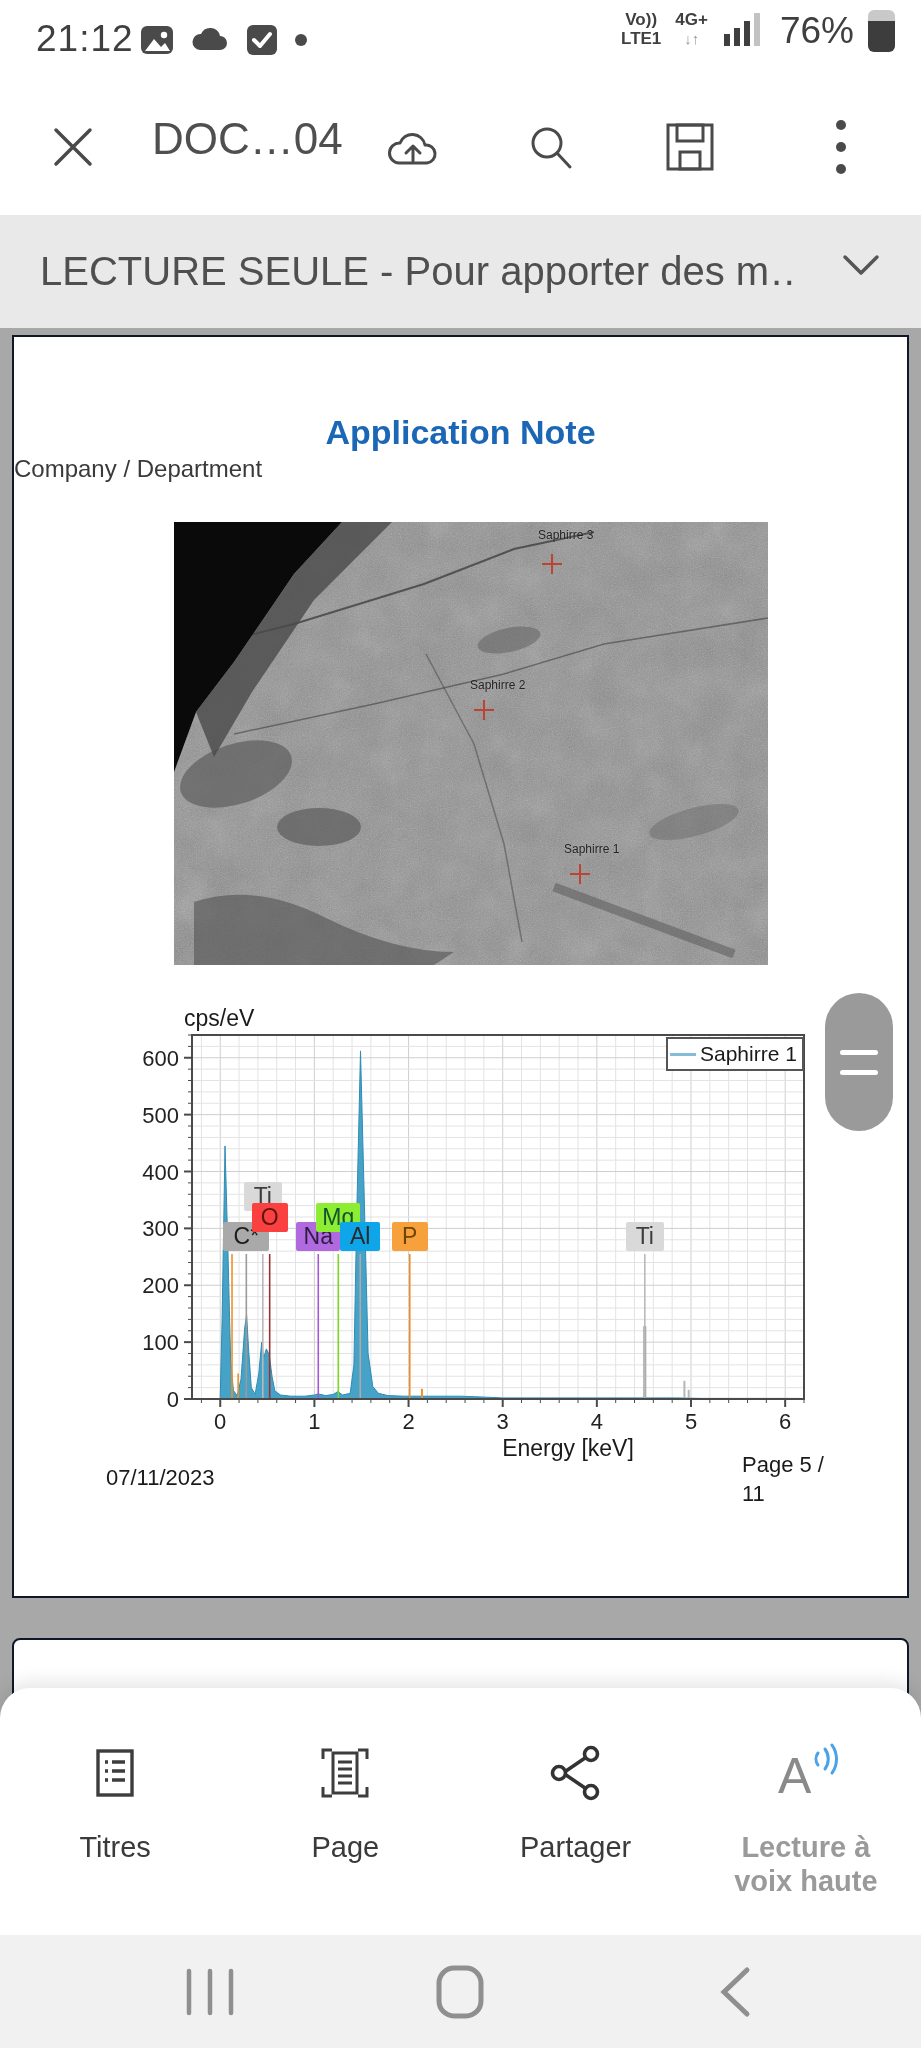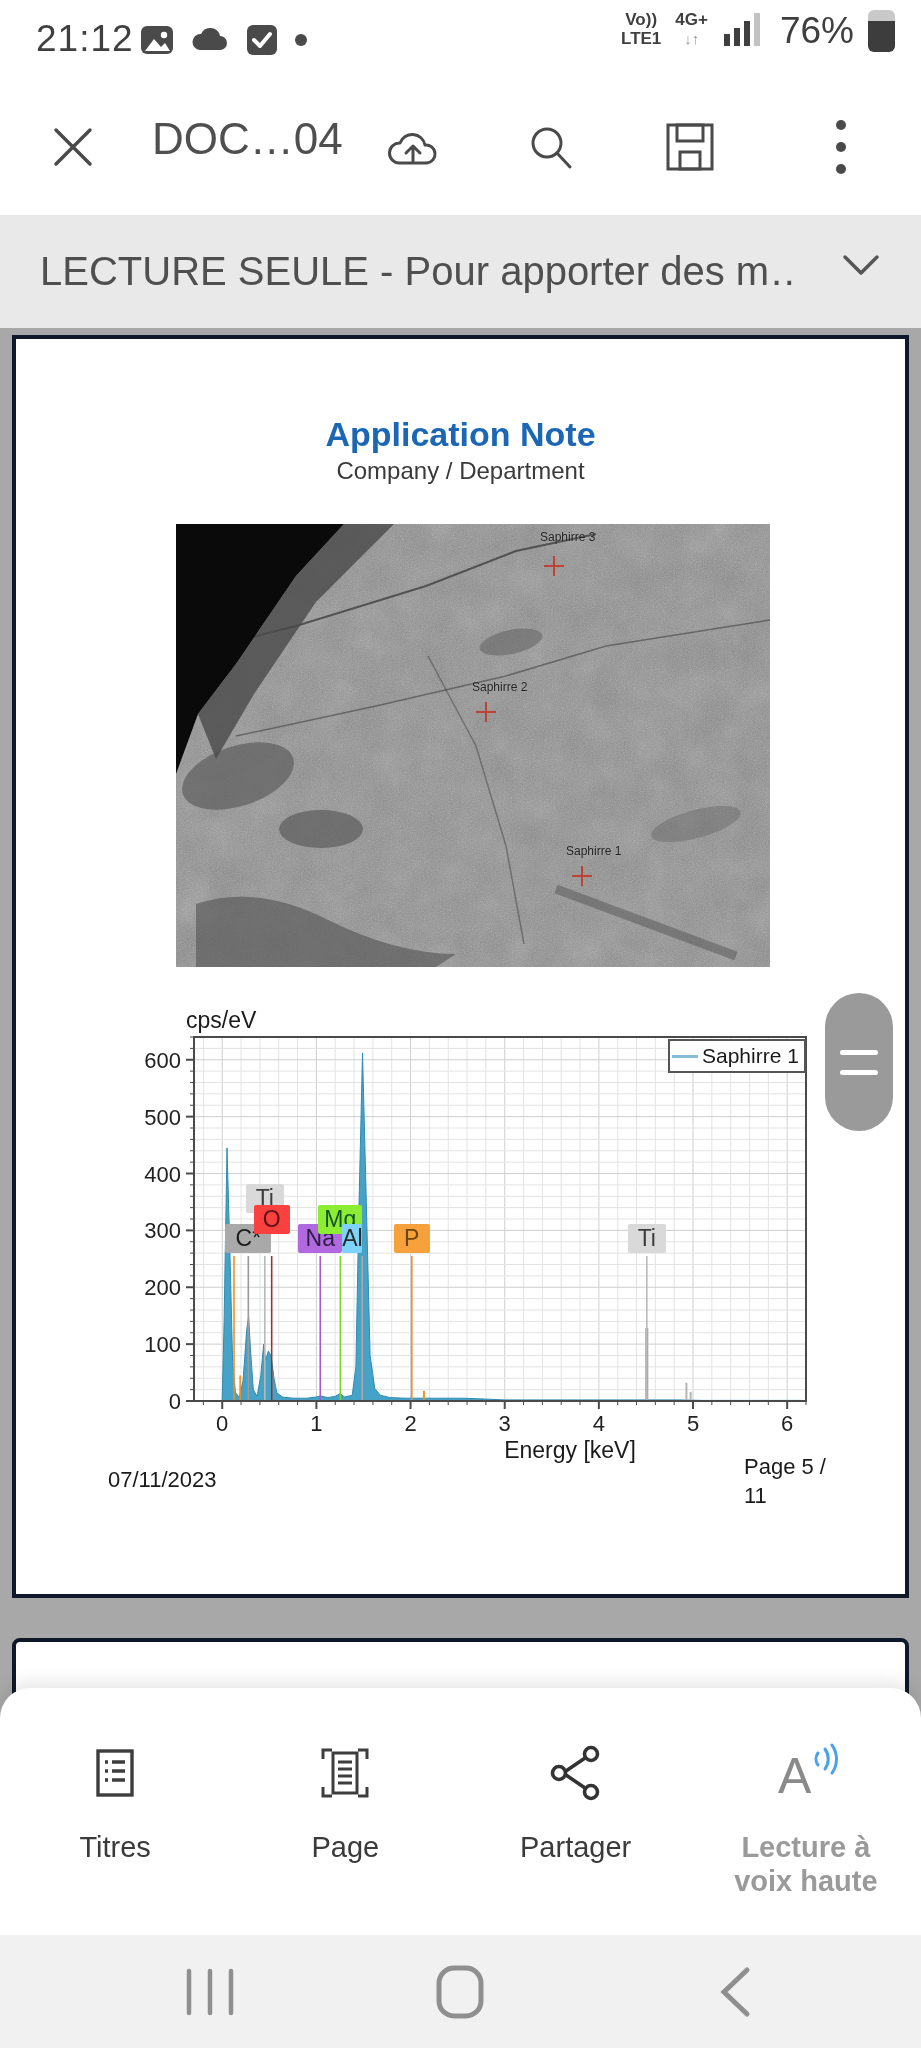--- a/index.html
+++ b/index.html
@@ -26,27 +26,27 @@
   .icon-btn{position:absolute;top:22px;width:70px;height:90px;display:flex;align-items:center;justify-content:center;}
 
   
   .banner{position:absolute;left:0;top:215px;width:921px;height:113px;background:#e9e9e9;
           display:flex;align-items:center;border-bottom:1px solid #d6d6d6;}
   .banner-text{margin-left:40px;font-size:40px;color:#4f4f4f;width:760px;white-space:nowrap;overflow:hidden;}
   .banner-chevron{position:absolute;right:40px;top:38px;}
 
   
   .doc-area{position:absolute;left:0;top:328px;width:921px;height:1607px;background:#a8a8a8;}
-  .page{position:absolute;left:12px;width:897px;background:#fff;border:4px solid #0f172a;box-sizing:border-box;}
+  .page{position:absolute;left:12px;width:897px;background:#fff;border:2px solid #0f172a;box-sizing:border-box;}
   .page1{top:7px;height:1263px;}
   .page2{top:1310px;height:80px;border-radius:8px 8px 0 0;}
 
   .doc-title{position:absolute;left:0;top:76px;width:100%;text-align:center;
              font-size:34px;font-weight:bold;color:#1b67b5;}
-  .doc-subtitle{position:absolute;left:0;top:118px;width:100%;text-align:center;
+  .doc-subtitle{position:absolute;left:0;top:118px;width:100%;
                 font-size:24px;color:#3a3a3a;}
   .bruker{position:absolute;left:688px;top:62px;}
 
   .sem{position:absolute;left:160px;top:185px;width:594px;height:443px;background:#8d8d8d;overflow:hidden;}
   .sem-label{position:absolute;font-size:12px;color:#232323;text-shadow:0 0 2px rgba(255,255,255,.25);white-space:nowrap;}
   .sem-cross{position:absolute;width:20px;height:20px;
      background:linear-gradient(#c23a2a,#c23a2a) center/100% 2px no-repeat,
                 linear-gradient(#c23a2a,#c23a2a) center/2px 100% no-repeat;opacity:.9;}
 
   
@@ -379,21 +379,21 @@
           <text x="37" y="174.5" text-anchor="end" fill="#222" font-size="22" font-family="Liberation Sans, sans-serif">400</text>
           <text x="37" y="117.625" text-anchor="end" fill="#222" font-size="22" font-family="Liberation Sans, sans-serif">500</text>
           <text x="37" y="60.75" text-anchor="end" fill="#222" font-size="22" font-family="Liberation Sans, sans-serif">600</text>
         </svg>
       <div id="chart-el-labels">
           <div class="el-box" style="left: 81.3268px; top: 217.262px; width: 46px; background: rgb(169, 169, 169); color: rgb(29, 29, 29);">C*</div>
           <div class="el-box" style="left: 101.804px; top: 177.45px; width: 38px; background: rgb(217, 217, 217); color: rgb(61, 61, 61);">Ti</div>
           <div class="el-box" style="left: 109.677px; top: 197.925px; width: 36px; background: rgb(251, 64, 64); color: rgb(95, 20, 20);">O</div>
           <div class="el-box" style="left: 154.26px; top: 217.262px; width: 44px; background: rgb(177, 105, 224); color: rgb(46, 29, 69);">Na</div>
           <div class="el-box" style="left: 174.315px; top: 197.925px; width: 44px; background: rgb(140, 237, 51); color: #14532d;">Mg</div>
-          <div class="el-box" style="left: 198.253px; top: 217.262px; width: 20px; background: #7dd3fc; color: rgb(43, 43, 43);">Al</div>
+          <div class="el-box" style="left: 198.253px; top: 217.262px; width: 40px; background: #0ea5e9; color: rgb(43, 43, 43);">Al</div>
           <div class="el-box" style="left: 249.778px; top: 217.262px; width: 36px; background: rgb(247, 161, 60); color: rgb(110, 69, 0);">P</div>
           <div class="el-box" style="left: 483.786px; top: 217.262px; width: 38px; background: rgb(217, 217, 217); color: rgb(61, 61, 61);">Ti</div>
         </div>
       <div class="chart-title">cps/eV</div>
       <div class="chart-xlabel">Energy [keV]</div>
       <div class="legend">
         <span class="swatch"></span>
         <span class="lg-text">Saphirre 1</span>
       </div>
     </div>

